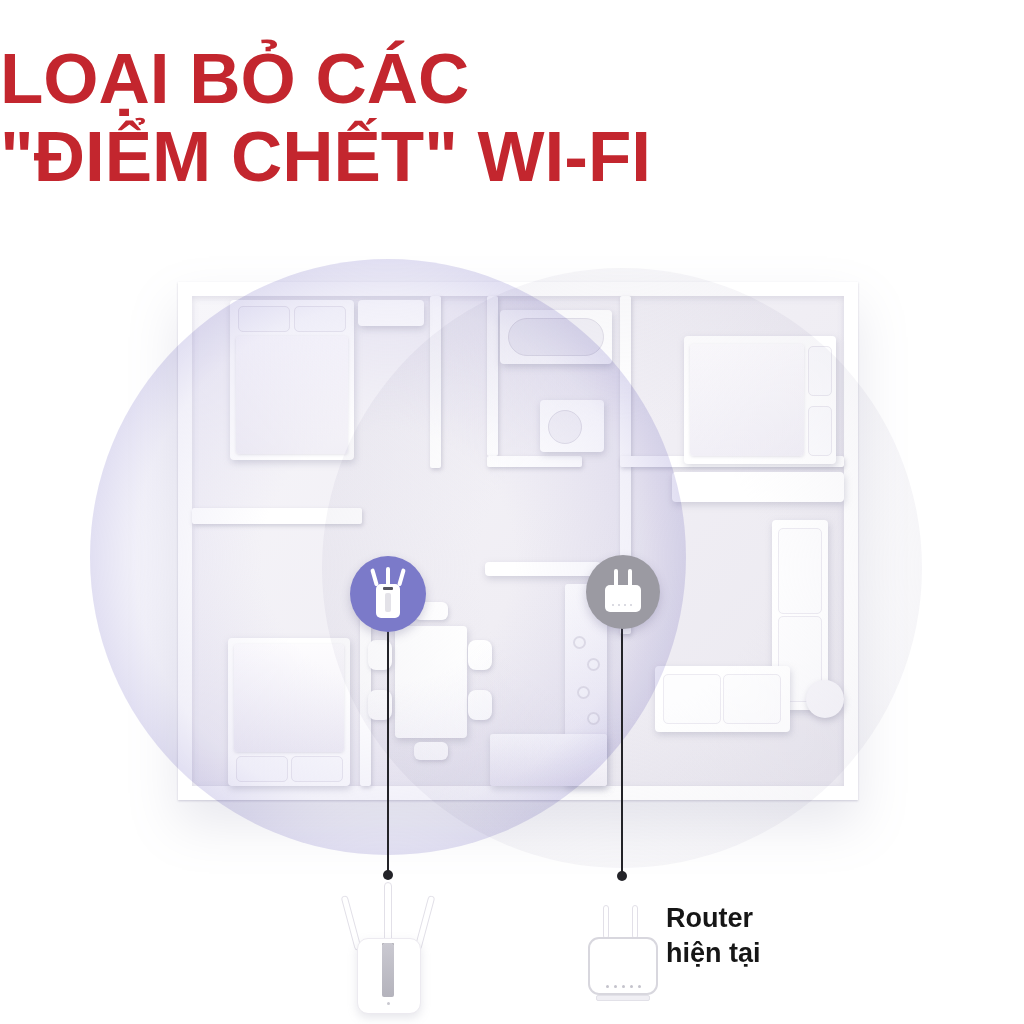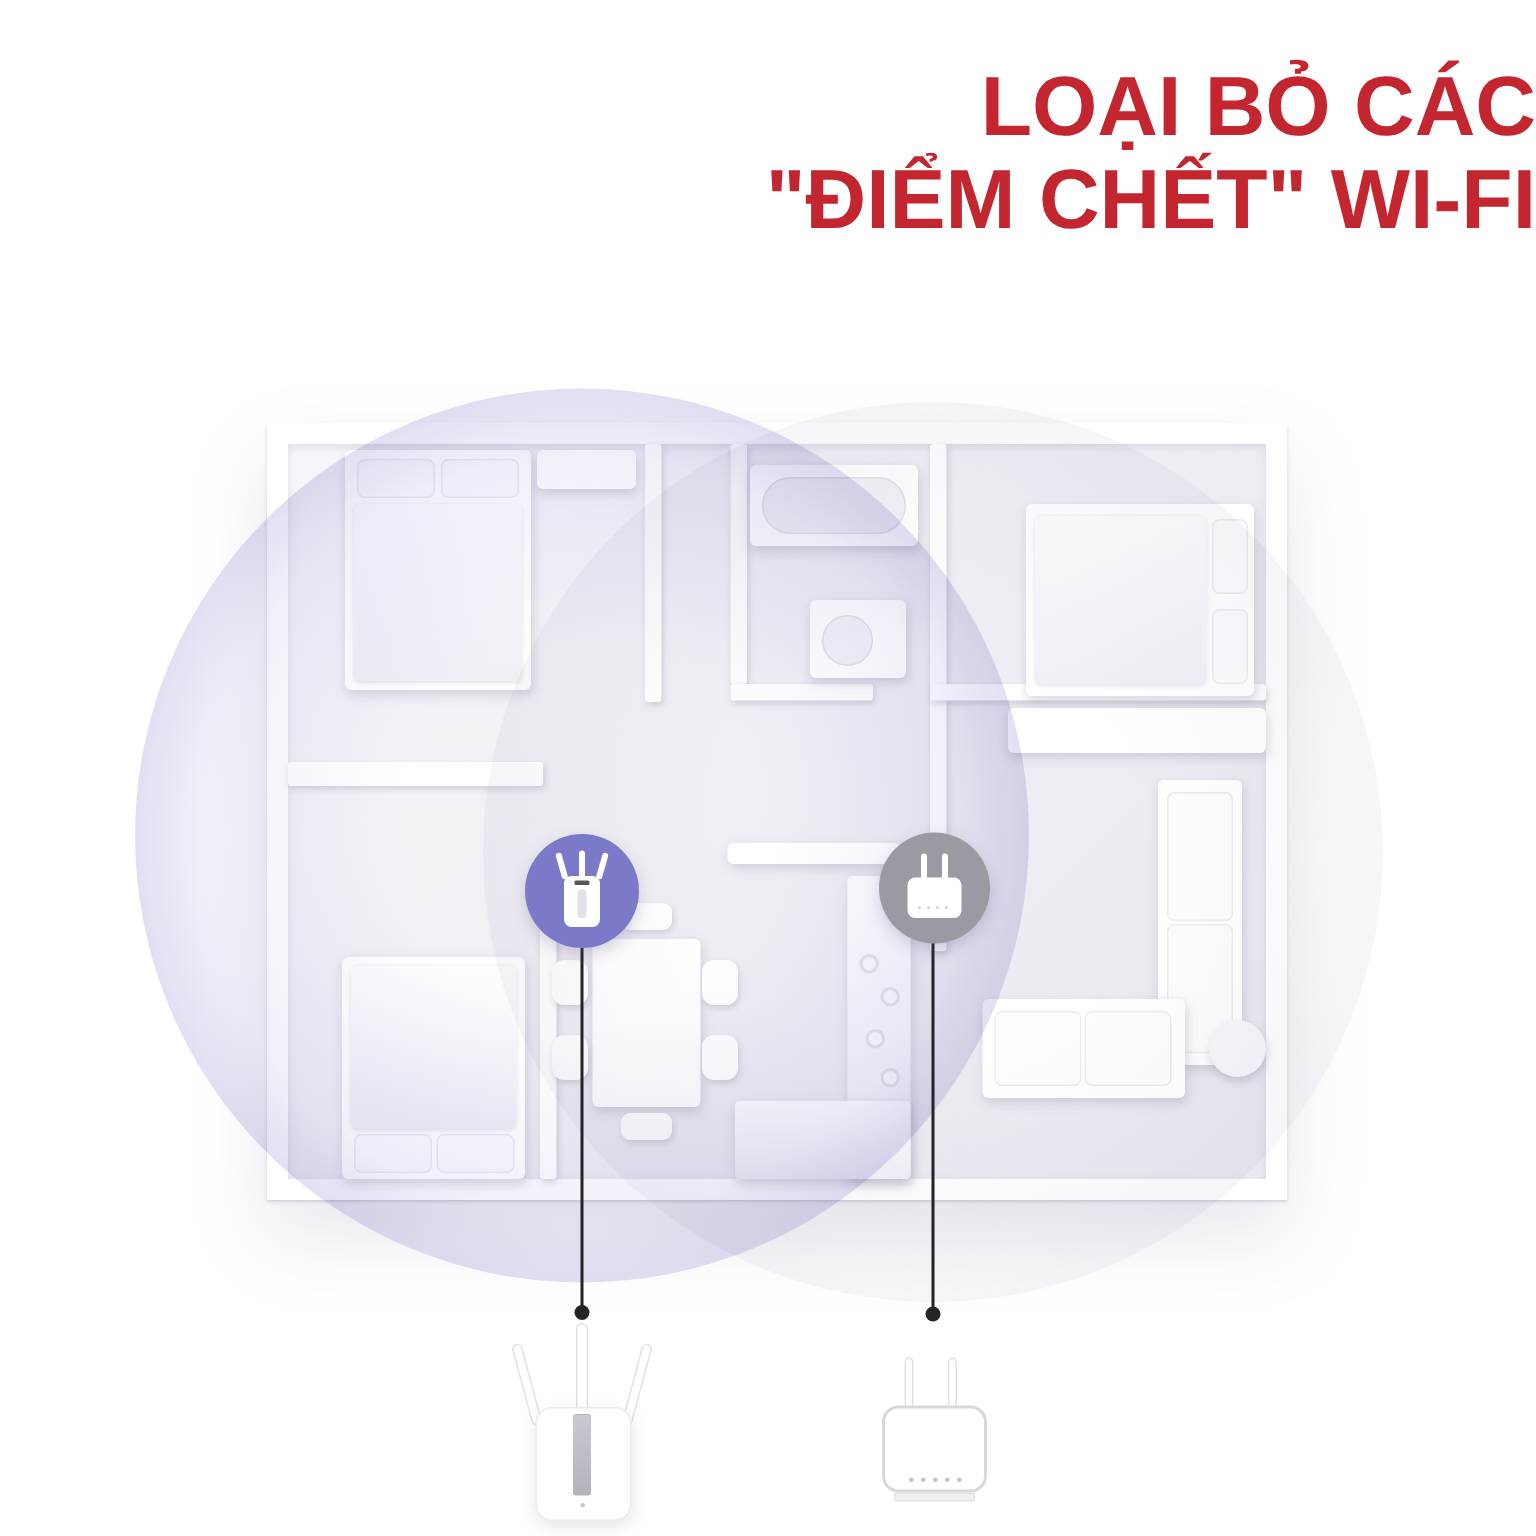--- a/index.html
+++ b/index.html
@@ -2,22 +2,22 @@
 <html style="--title-red: #c3262e; --badge-purple: #7b7ac9; --badge-gray: #9b9aa2; --label-black: #161616; --line-color: #232328;"><head>
 <meta charset="utf-8">
 <style>
   html,body{margin:0;padding:0;background:#ffffff;}
   .canvas{
     position:relative;width:1024px;height:1024px;background:#ffffff;overflow:hidden;
     font-family:"Liberation Sans", sans-serif;
   }
   
   .title{
-    position:absolute;top:40px;left:0;width:1024px;text-align:right;
-    color:var(--title-red,#c3262e);font-weight:800;font-size:56px;line-height:1.1;
+    position:absolute;top:40px;left:0;width:1024px;text-align:left;
+    color:var(--title-red,#c3262e);font-weight:800;font-size:71px;line-height:1.1;
     letter-spacing:0px;
   }
   .title span{display:block;}
   
   .floorplan{
     position:absolute;left:178px;top:282px;width:680px;height:518px;box-sizing:border-box;
     border:14px solid #ffffff;
     background:linear-gradient(135deg,#f7f6fa 0%,#f0eef4 55%,#ebe9f0 100%);
     box-shadow:0 1px 2px rgba(158,156,180,.45), 0 24px 48px rgba(128,126,160,.18),
                inset 0 2px 6px rgba(158,156,180,.28);
@@ -217,14 +217,18 @@
     <div class="ant" style="left:44px;top:0;width:6px;height:34px;"></div>
     <div class="rtr-body">
       <div class="rtr-led" style="left:16px;"></div>
       <div class="rtr-led" style="left:24px;"></div>
       <div class="rtr-led" style="left:32px;"></div>
       <div class="rtr-led" style="left:40px;"></div>
       <div class="rtr-led" style="left:48px;"></div>
     </div>
     <div class="rtr-base"></div>
   </div>
+  <div class="label-rtr">
+    <span>Router</span>
+    <span>hiện tại</span>
+  </div>
 
 </div>
 
 </body></html>

